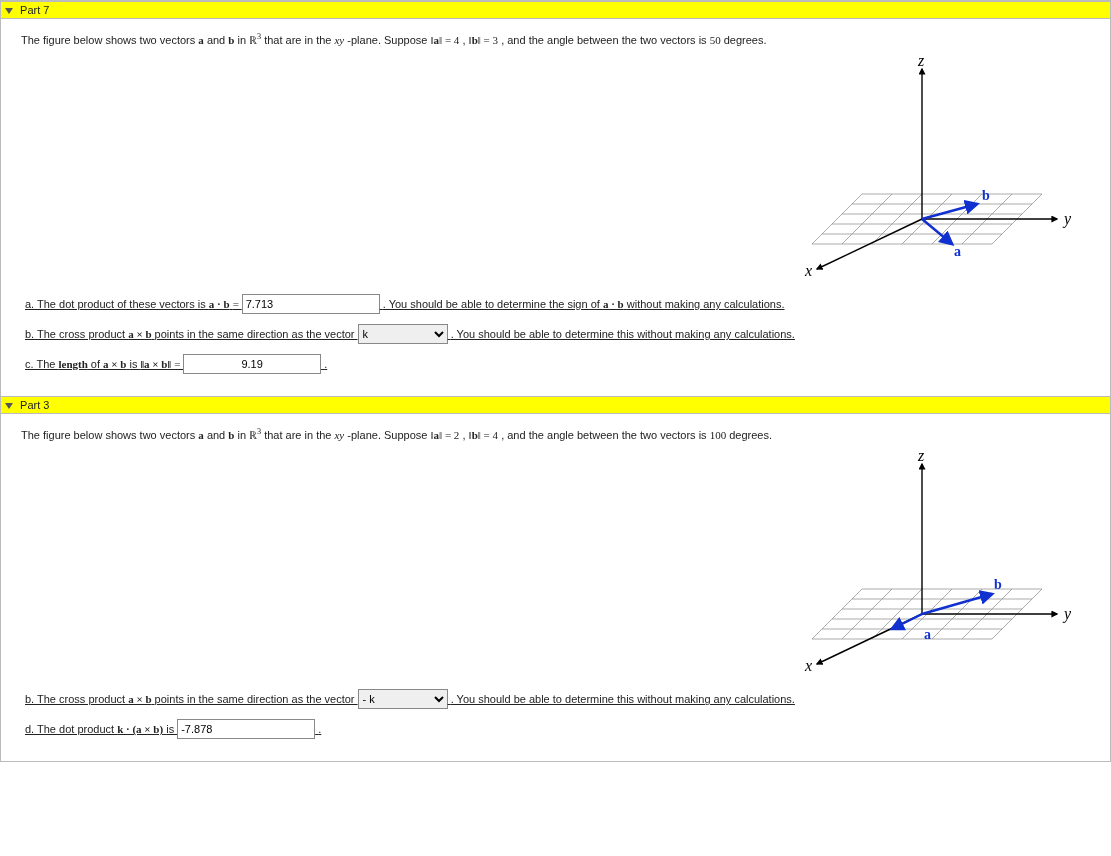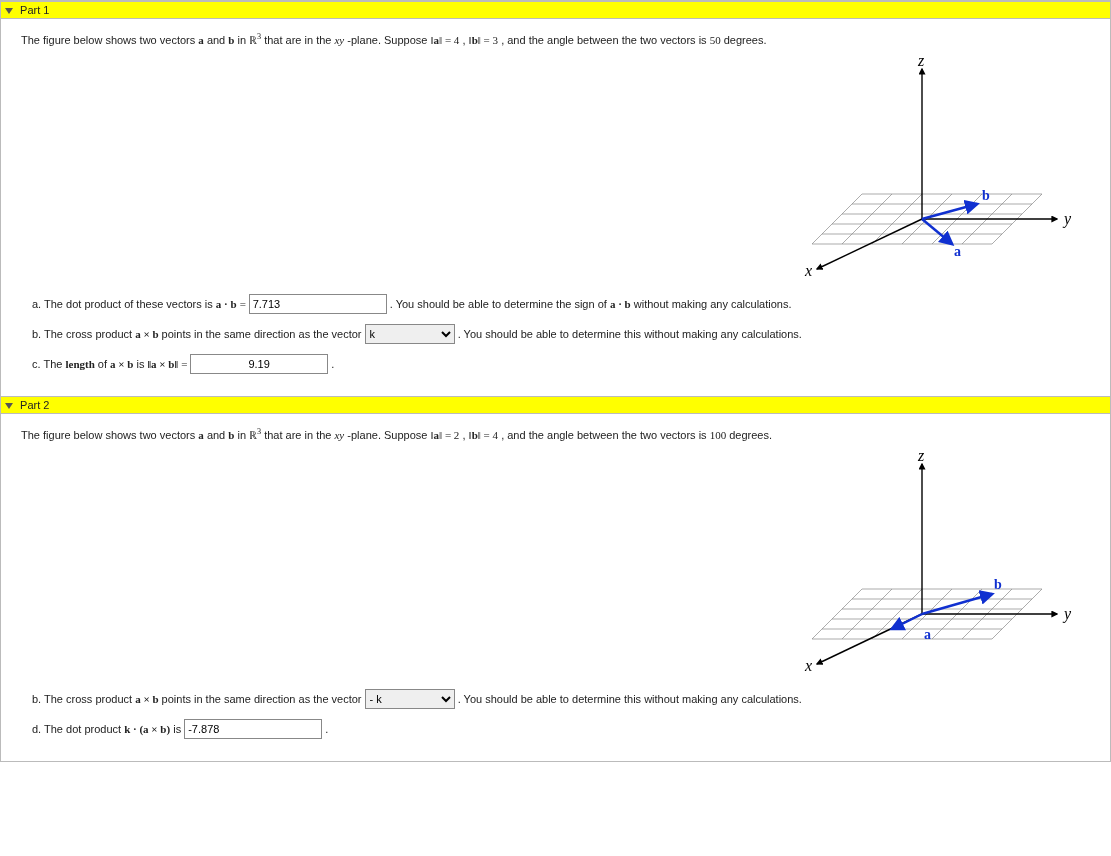--- a/index.html
+++ b/index.html
@@ -43,22 +43,23 @@
   .fig-wrap {
     display: flex;
     justify-content: flex-end;
     padding-right: 20px;
   }
   .fig {
     width: 340px;
     height: 230px;
   }
   .qline {
-    margin: 10px 11px;
+    margin: 10px 4px;
     line-height: 1.6;
+    text-decoration: underline;
   }
   input.txt {
     font-family: Arial, sans-serif;
     font-size: 11px;
     padding: 1px 3px;
     border: 1px solid #888;
     height: 16px;
     box-sizing: content-box;
   }
   select.sel {
@@ -75,21 +76,21 @@
   .axis-lbl { font-family: "Times New Roman", serif; font-style: italic; font-size: 16px; }
   .vec-lbl { font-family: "Times New Roman", serif; font-weight: bold; font-size: 14px; fill: #1030d0; }
 </style>
 </head>
 <body>
 
 <div class="page">
 
   <div class="part-header">
     <span class="tri"></span>
-    <span>Part 1</span>
+    <span>Part 7</span>
   </div>
 
   <div class="part-body">
     <div class="intro">
       <span>The figure below shows two vectors </span>
       <span class="b">a</span>
       <span> and </span>
       <span class="b">b</span>
       <span> in </span>
       <span class="rm">ℝ</span><span class="rm sup">3</span>
@@ -175,21 +176,21 @@
       <span class="rm"> = </span>
       <input class="txt" style="width: 130px; text-align: center;" value="9.19">
       <span>.</span>
     </div>
 
 
   </div>
 
   <div class="part-header">
     <span class="tri"></span>
-    <span>Part 2</span>
+    <span>Part 3</span>
   </div>
 
   <div class="part-body">
     <div class="intro">
       <span>The figure below shows two vectors </span>
       <span class="b">a</span>
       <span> and </span>
       <span class="b">b</span>
       <span> in </span>
       <span class="rm">ℝ</span><span class="rm sup">3</span>

